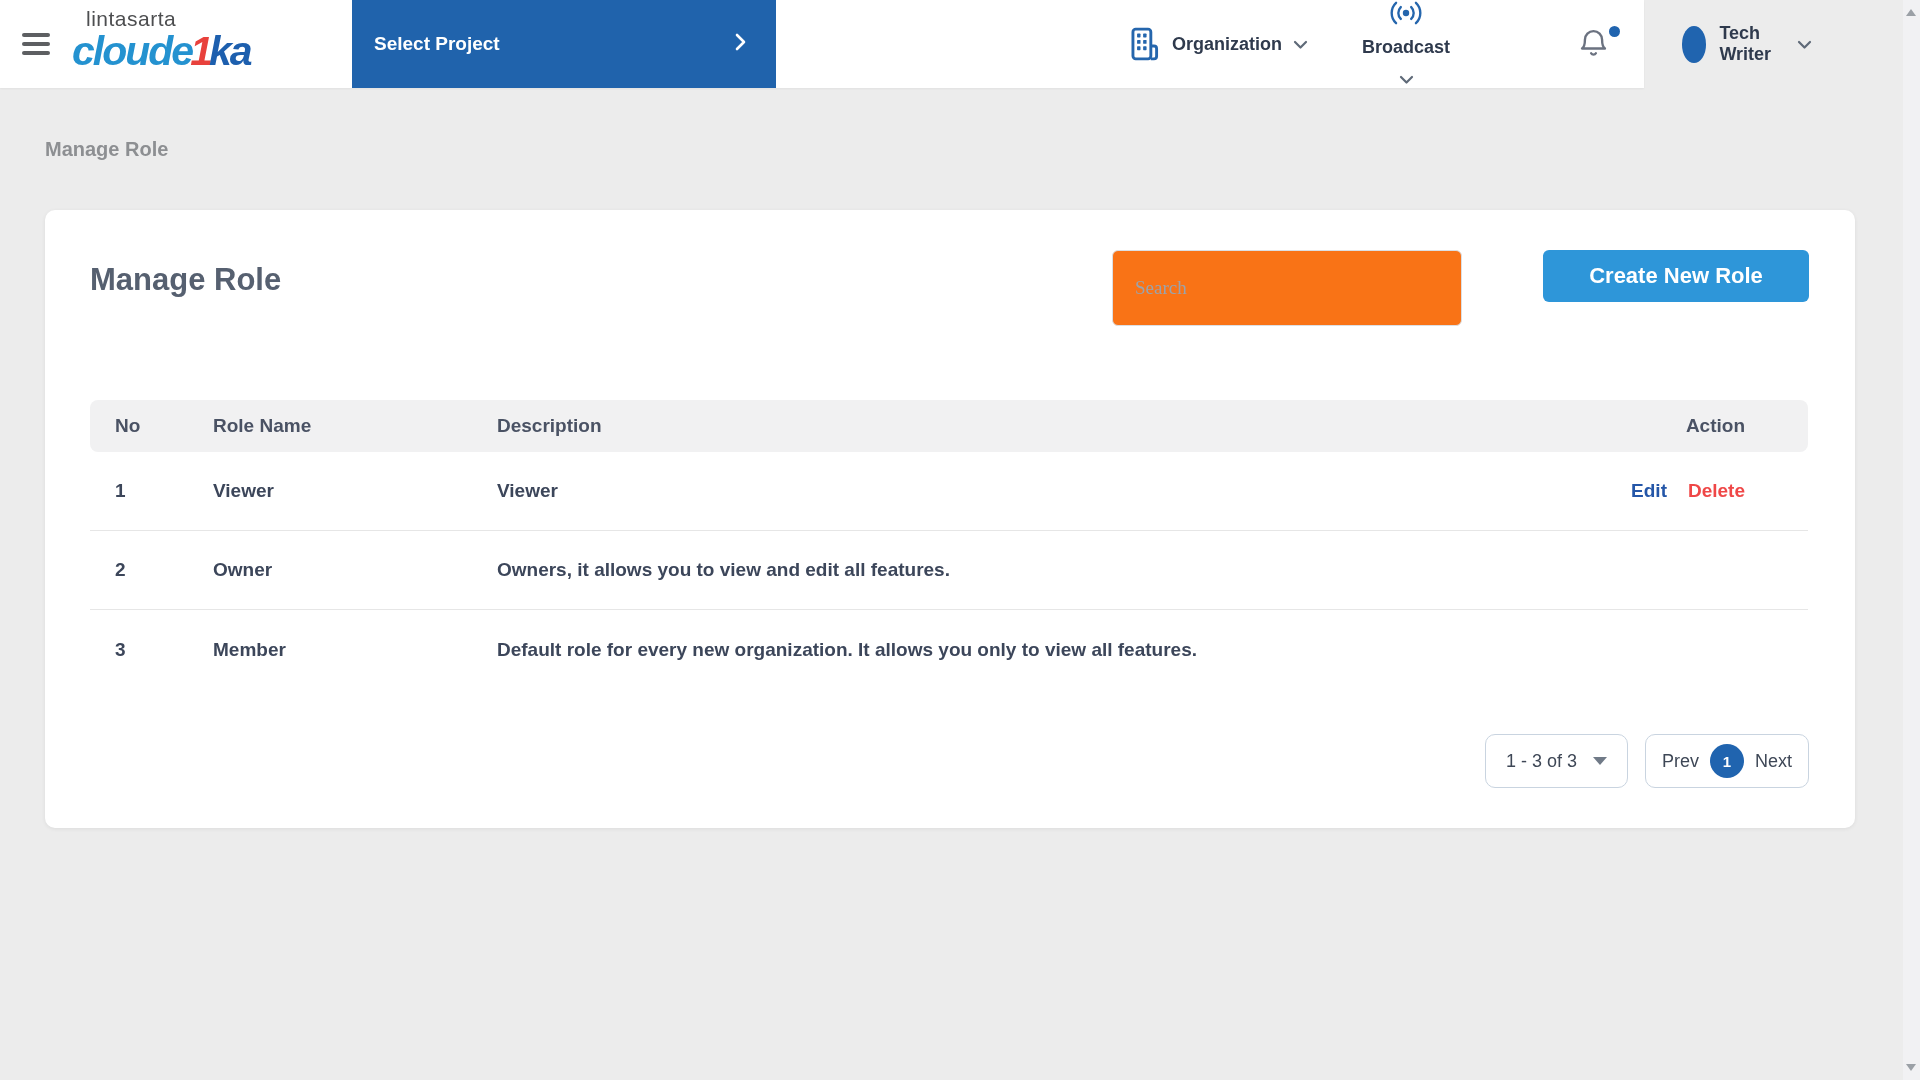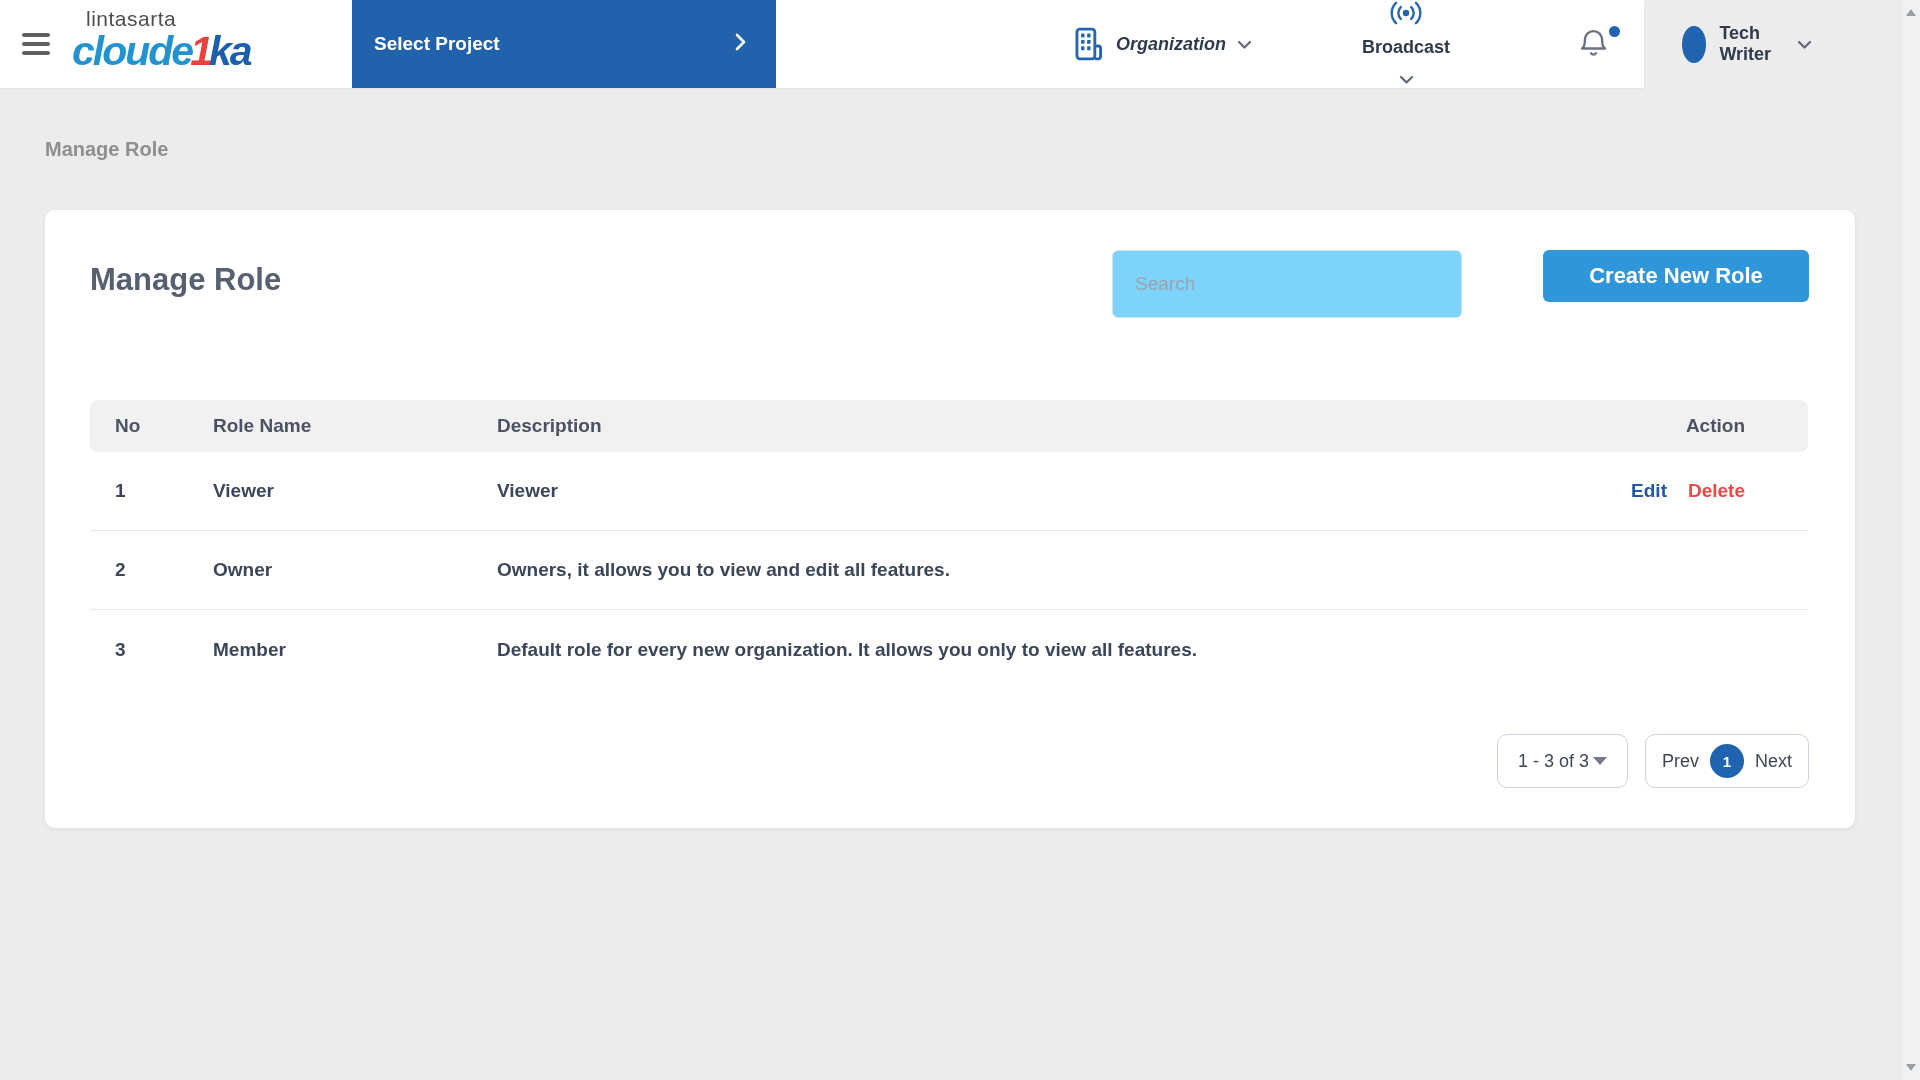--- a/index.html
+++ b/index.html
@@ -43,38 +43,38 @@
     background:var(--select-project-bg);color:#fff;border:none;cursor:pointer;
     display:flex;align-items:center;justify-content:space-between;
     padding:0 30px 0 22px;font-family:inherit;
     font-size:19px;font-weight:bold;
   }
   .nav-item{
     position:absolute;top:0;height:88px;display:flex;align-items:center;gap:11px;
     cursor:pointer;color:var(--navy-text);font-size:18px;font-weight:bold;
   }
   .nav-item .blue{color:var(--icon-blue);display:flex;align-items:center;}
-  .org-item{left:1072px;font-style:italic;}
+  .org-item{left:1128px;}
   .broadcast-item{left:1362px;flex-direction:column;}
   .bell-wrap{position:absolute;left:1578px;top:26px;width:46px;height:40px;cursor:pointer;}
   .bell-dot{position:absolute;right:4px;top:0;width:11px;height:11px;border-radius:50%;background:var(--page-circle);}
   .user-item{left:1682px;gap:13px;}
   .avatar{width:37px;height:37px;border-radius:50%;background:var(--page-circle);}
   
   .breadcrumb{position:absolute;left:45px;top:138px;font-size:20px;font-weight:bold;color:#8d8f92;}
   
   .card{
     position:absolute;left:45px;top:210px;width:1810px;height:618px;
     background:#fff;border-radius:10px;box-shadow:0 1px 4px rgba(0,0,0,.07);
   }
   .card-title{position:absolute;left:45px;top:52px;font-size:31px;font-weight:bold;color:var(--title-text);}
   .search-input{
-    position:absolute;left:1067px;top:40px;width:350px;height:68px;
+    position:absolute;left:1067px;top:40px;width:350px;height:76px;
     border:1px solid #dcdfe3;border-radius:6px;padding:0 22px;
-    font-family:Liberation Sans, sans-serif;font-size:19px;color:#444;outline:none;background:#7dd3fc;
+    font-family:Liberation Serif, serif;font-size:19px;color:#444;outline:none;background:#f97316;
   }
   .search-input::placeholder{color:#9aa3ad;}
   .create-btn{
     position:absolute;right:46px;top:40px;width:266px;height:52px;
     background:var(--create-button-bg);color:#fff;border:none;border-radius:6px;
     font-family:inherit;font-size:22px;font-weight:bold;cursor:pointer;
   }
   
   .table-wrap{position:absolute;left:45px;top:190px;right:47px;}
   .thead,.trow{
@@ -91,21 +91,21 @@
   .cell.c-action{display:flex;justify-content:flex-end;gap:21px;padding-right:38px;align-items:center;}
   .action-link{cursor:pointer;text-decoration:none;font-weight:bold;}
   .action-edit{color:var(--edit-link);}
   .action-delete{color:var(--delete-link);}
   
   .pagination{position:absolute;right:46px;top:524px;display:flex;gap:17px;}
   .pg-box{
     height:54px;border:1px solid #c9d4e0;border-radius:10px;background:#fff;
     display:flex;align-items:center;font-size:18px;color:#3e4756;cursor:pointer;
   }
-  .pg-range{padding:0 20px;gap:4px;}
+  .pg-range{padding:0 20px;gap:16px;}
   .pg-tri{width:0;height:0;border-left:7px solid transparent;border-right:7px solid transparent;border-top:8px solid #707a87;}
   .pg-nav{padding:0 16px;gap:11px;}
   .pg-circle{
     width:34px;height:34px;border-radius:50%;background:var(--page-circle);
     color:#fff;font-size:15px;font-weight:bold;display:flex;align-items:center;justify-content:center;
   }
   .pg-btn{background:none;border:none;font-family:inherit;font-size:18px;color:#3e4756;cursor:pointer;}
   
   .scrollbar{position:absolute;right:0;top:0;width:17px;height:1080px;background:#f1f1f3;z-index:9;}
   .sb-up,.sb-down{position:absolute;left:3px;width:0;height:0;border-left:5.5px solid transparent;border-right:5.5px solid transparent;}

